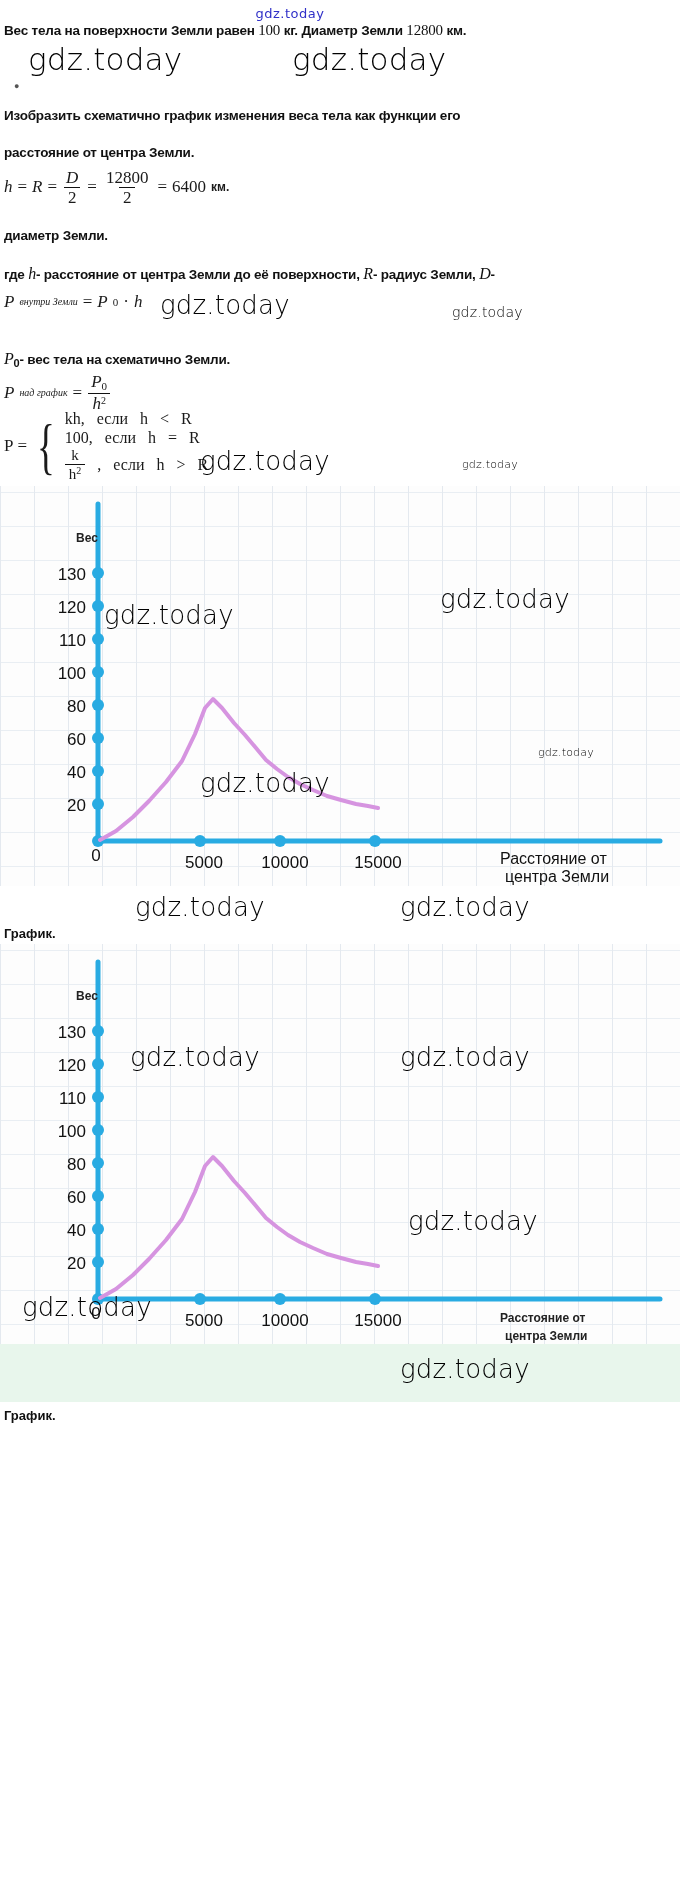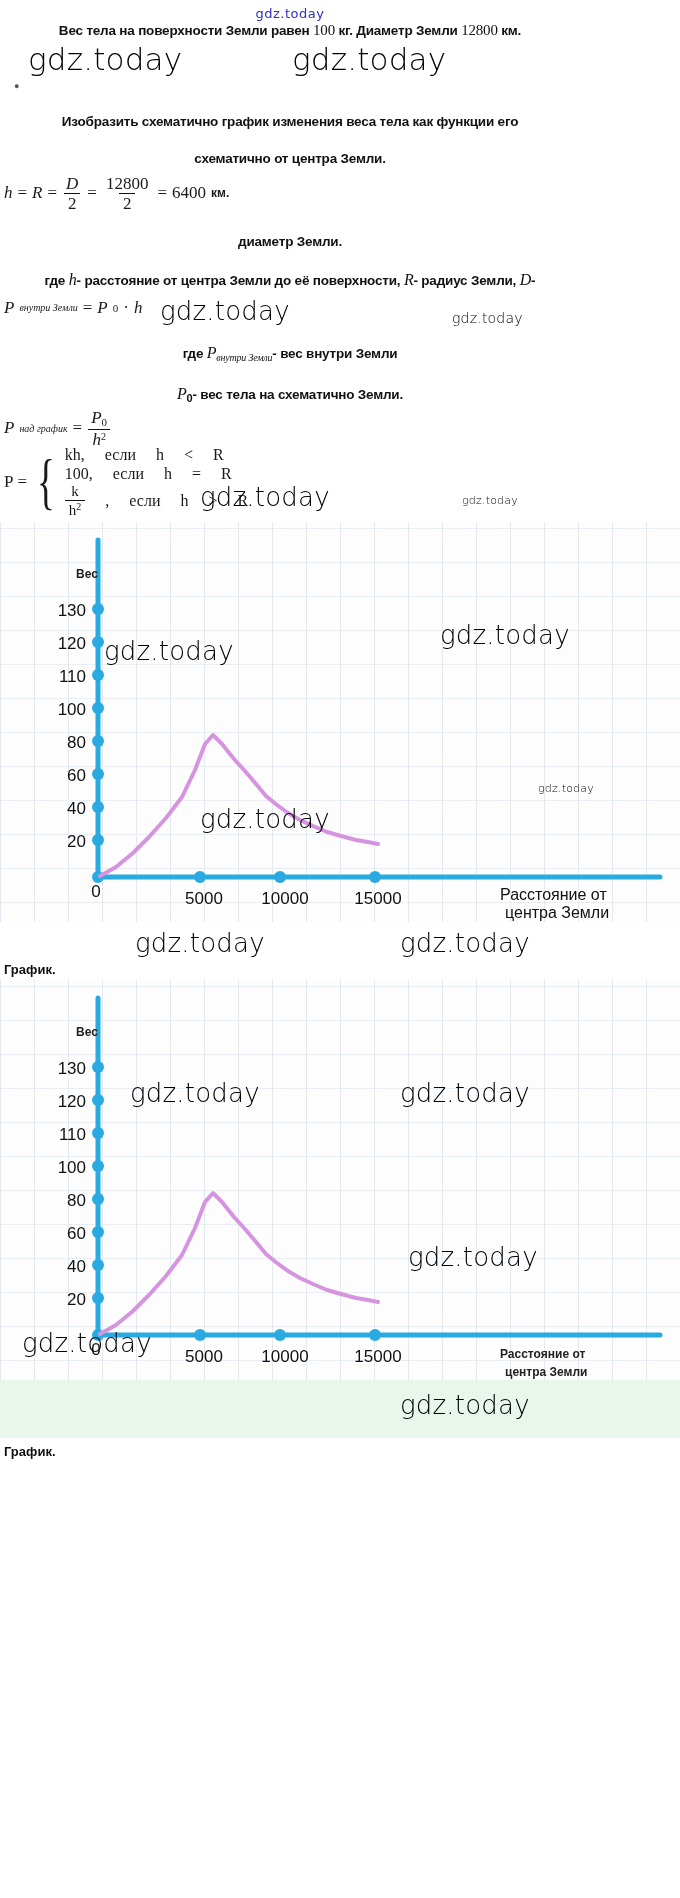--- a/index.html
+++ b/index.html
@@ -26,21 +26,20 @@
   }
 
   
   .txt {
     font-size:13.5px;
     line-height:1.15;
     padding:0 4px;
     color:#111;
     font-weight:600;
     letter-spacing:-0.2px;
-    text-align:center;
   }
   .txt.sp { margin-top:22px; }
   .num { font-family:"Liberation Serif", serif; font-weight:400; font-size:15px; }
   .mi  { font-family:"Liberation Serif", serif; font-style:italic; font-weight:400; font-size:16px; }
 
   .bullet { display:flex; gap:8px; align-items:baseline; padding-left:14px; }
   .bullet .dot { font-size:9px; color:#555; }
 
   
   .math {
@@ -61,21 +60,21 @@
   .sup { font-size:10px; vertical-align:5px; font-style:normal; }
   .unit { font-family:"Liberation Sans", sans-serif; font-size:12px; font-weight:600; }
 
   
   .piece { display:flex; align-items:center; gap:4px; padding-left:4px; font-family:"Liberation Serif", serif; font-size:17px; position:relative; }
   .brace {
     font-size:62px; line-height:0.72; font-weight:300;
     font-family:"Liberation Serif", serif; transform:scaleX(0.6); display:inline-block;
   }
   .cases { display:flex; flex-direction:column; gap:1px; font-size:16px; }
-  .cases .row { display:flex; align-items:center; gap:20px; white-space:nowrap; }
+  .cases .row { display:flex; align-items:center; gap:12px; white-space:nowrap; }
 
   
   .graph-panel {
     position:relative;
     width:680px;
     height:400px;
     background:
       repeating-linear-gradient(to right, #e4e9ef 0 1px, transparent 1px 34px),
       repeating-linear-gradient(to bottom, #e9eef3 0 1px, transparent 1px 34px),
       #fdfdfd;
@@ -129,22 +128,22 @@
 
   <div style="position:relative;height:42px;">
     <span class="wm big" style="left:28px;top:2px;">gdz.today</span>
     <span class="wm big" style="left:292px;top:2px;">gdz.today</span>
   </div>
 
   <div class="txt bullet">
     <span class="dot">●</span>
   </div>
 
-  <div class="txt" style="margin-top:22px;">Изобразить схематично график изменения веса тела как функции его</div>
-  <div class="txt sp">схематично от центра Земли.</div>
+  <div class="txt" style="margin-top:16px;">Изобразить схематично график изменения веса тела как функции его</div>
+  <div class="txt sp">расстояние от центра Земли.</div>
 
   <div class="math" style="margin-top:8px;">
     <span class="it">h</span>
     <span>=</span>
     <span class="it">R</span>
     <span>=</span>
     <span class="frac">
       <span class="n it">D</span>
       <span class="d">2</span>
     </span>
@@ -170,23 +169,20 @@
       <span>=</span>
       <span class="it">P</span>
         <span class="sub0">0</span>
       <span>·</span>
       <span class="it">h</span>
     </div>
     <span class="wm mid" style="left:160px;top:0px;">gdz.today</span>
     <span class="wm small" style="left:452px;top:14px;">gdz.today</span>
   </div>
 
-  <div class="txt" style="margin-top:10px;">
-    <span>где </span><span class="mi">P</span><span class="mi sub">внутри Земли</span><span>- вес внутри Земли</span>
-  </div>
 
   <div class="txt sp">
     <span class="mi">P</span><span class="sub0">0</span><span>- вес тела на схематично Земли.</span>
   </div>
 
   <div class="math" style="margin-top:4px;">
     <span class="it">P</span>
       <span class="sub">над график</span>
     <span>=</span>
     <span class="frac">

